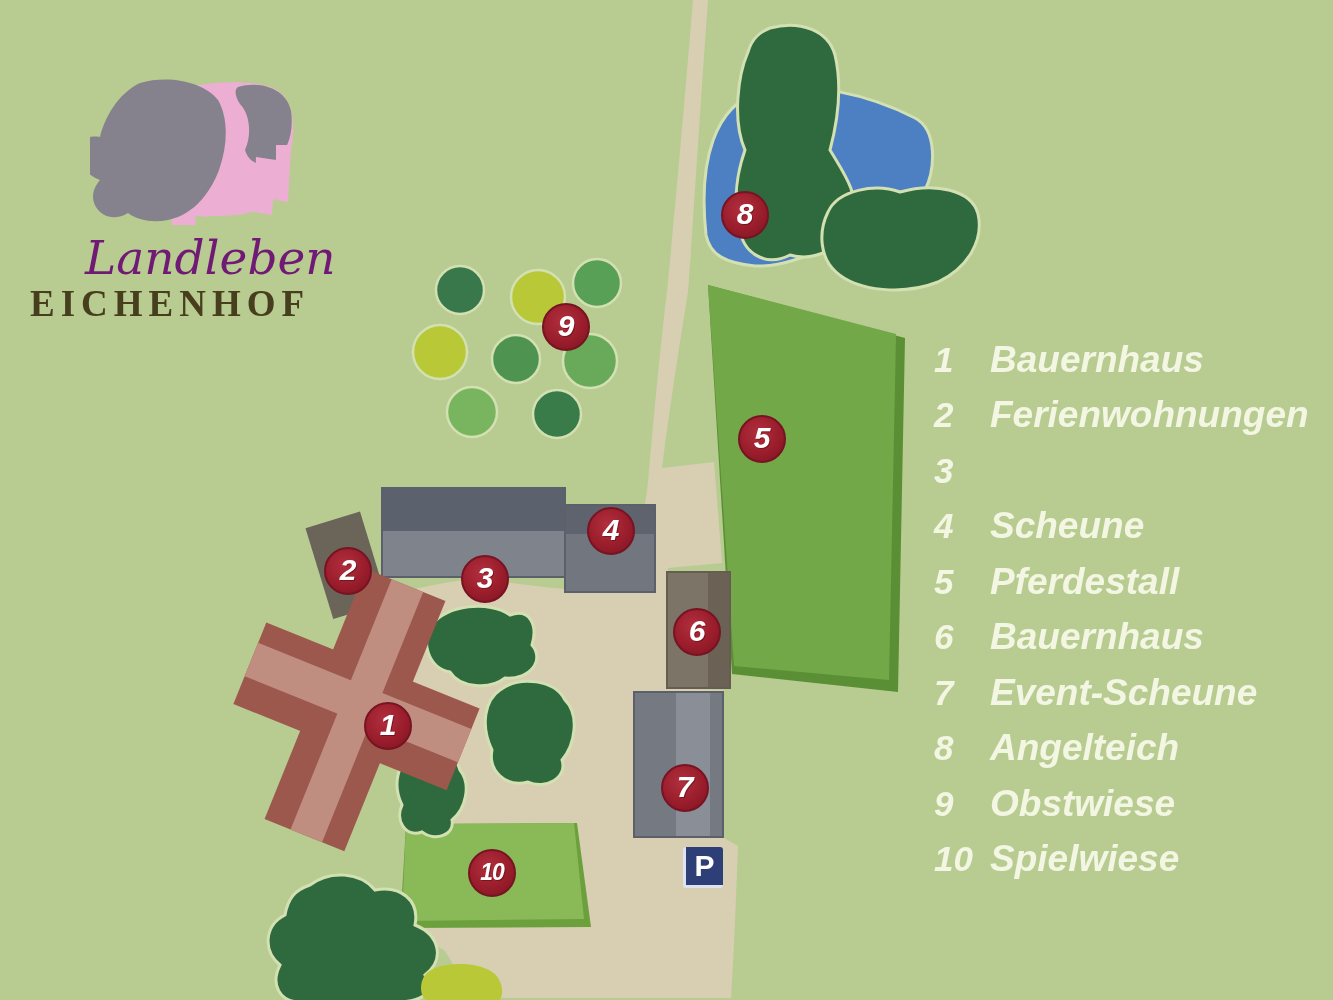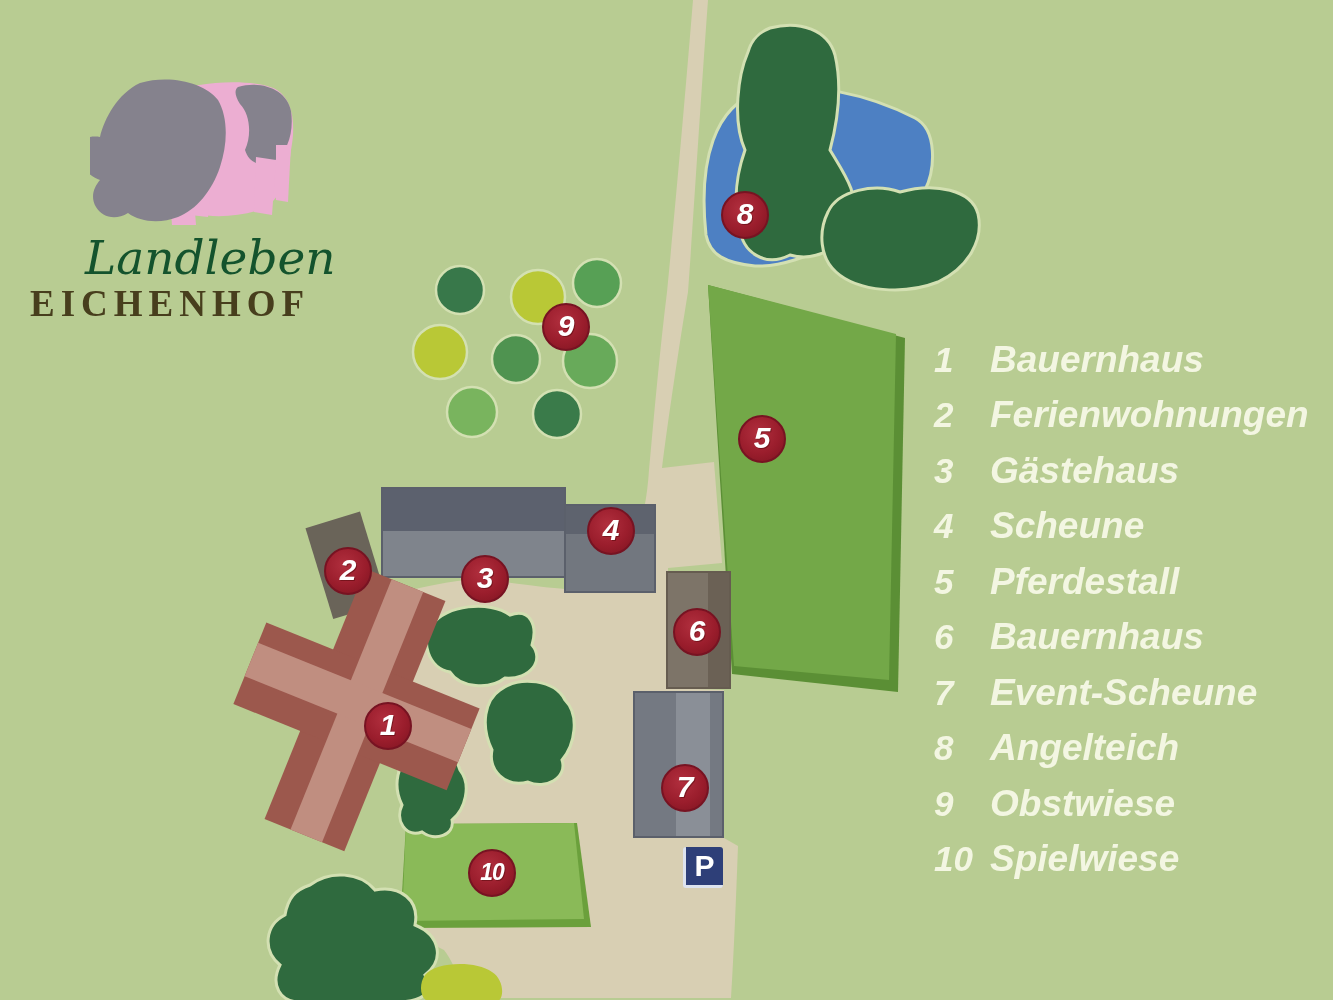--- a/index.html
+++ b/index.html
@@ -42,21 +42,21 @@
     color:#f3f6e2; font-style:italic; font-weight:bold; font-size:37px;
     white-space:nowrap; 
   }
 
   
   .logo { position:absolute; left:30px; top:70px; width:360px; }
   .logo-pig { position:absolute; left:60px; top:0; }
   .logo-script {
     position:absolute; left:55px; top:160px; width:250px; text-align:right;
     font-family:"DejaVu Serif", serif; font-style:italic;
-    font-size:47px; color:#14532d;
+    font-size:47px; color:#701a75;
   }
   .logo-caps {
     position:absolute; left:0px; top:212px; width:360px; text-align:left;
     font-family:"Liberation Serif", serif; font-weight:bold;
     font-size:37px; letter-spacing:6px; color:#473e1d;
   }
 </style>
 </head>
 <body>
 
@@ -193,21 +193,20 @@
     <div class="legend-row">
       <span class="legend-num">1</span>
       <span class="legend-label">Bauernhaus</span>
     </div>
     <div class="legend-row">
       <span class="legend-num">2</span>
       <span class="legend-label">Ferienwohnungen</span>
     </div>
     <div class="legend-row">
       <span class="legend-num">3</span>
-      <span class="legend-label">Gästehaus</span>
     </div>
     <div class="legend-row">
       <span class="legend-num">4</span>
       <span class="legend-label">Scheune</span>
     </div>
     <div class="legend-row">
       <span class="legend-num">5</span>
       <span class="legend-label">Pferdestall</span>
     </div>
     <div class="legend-row">

